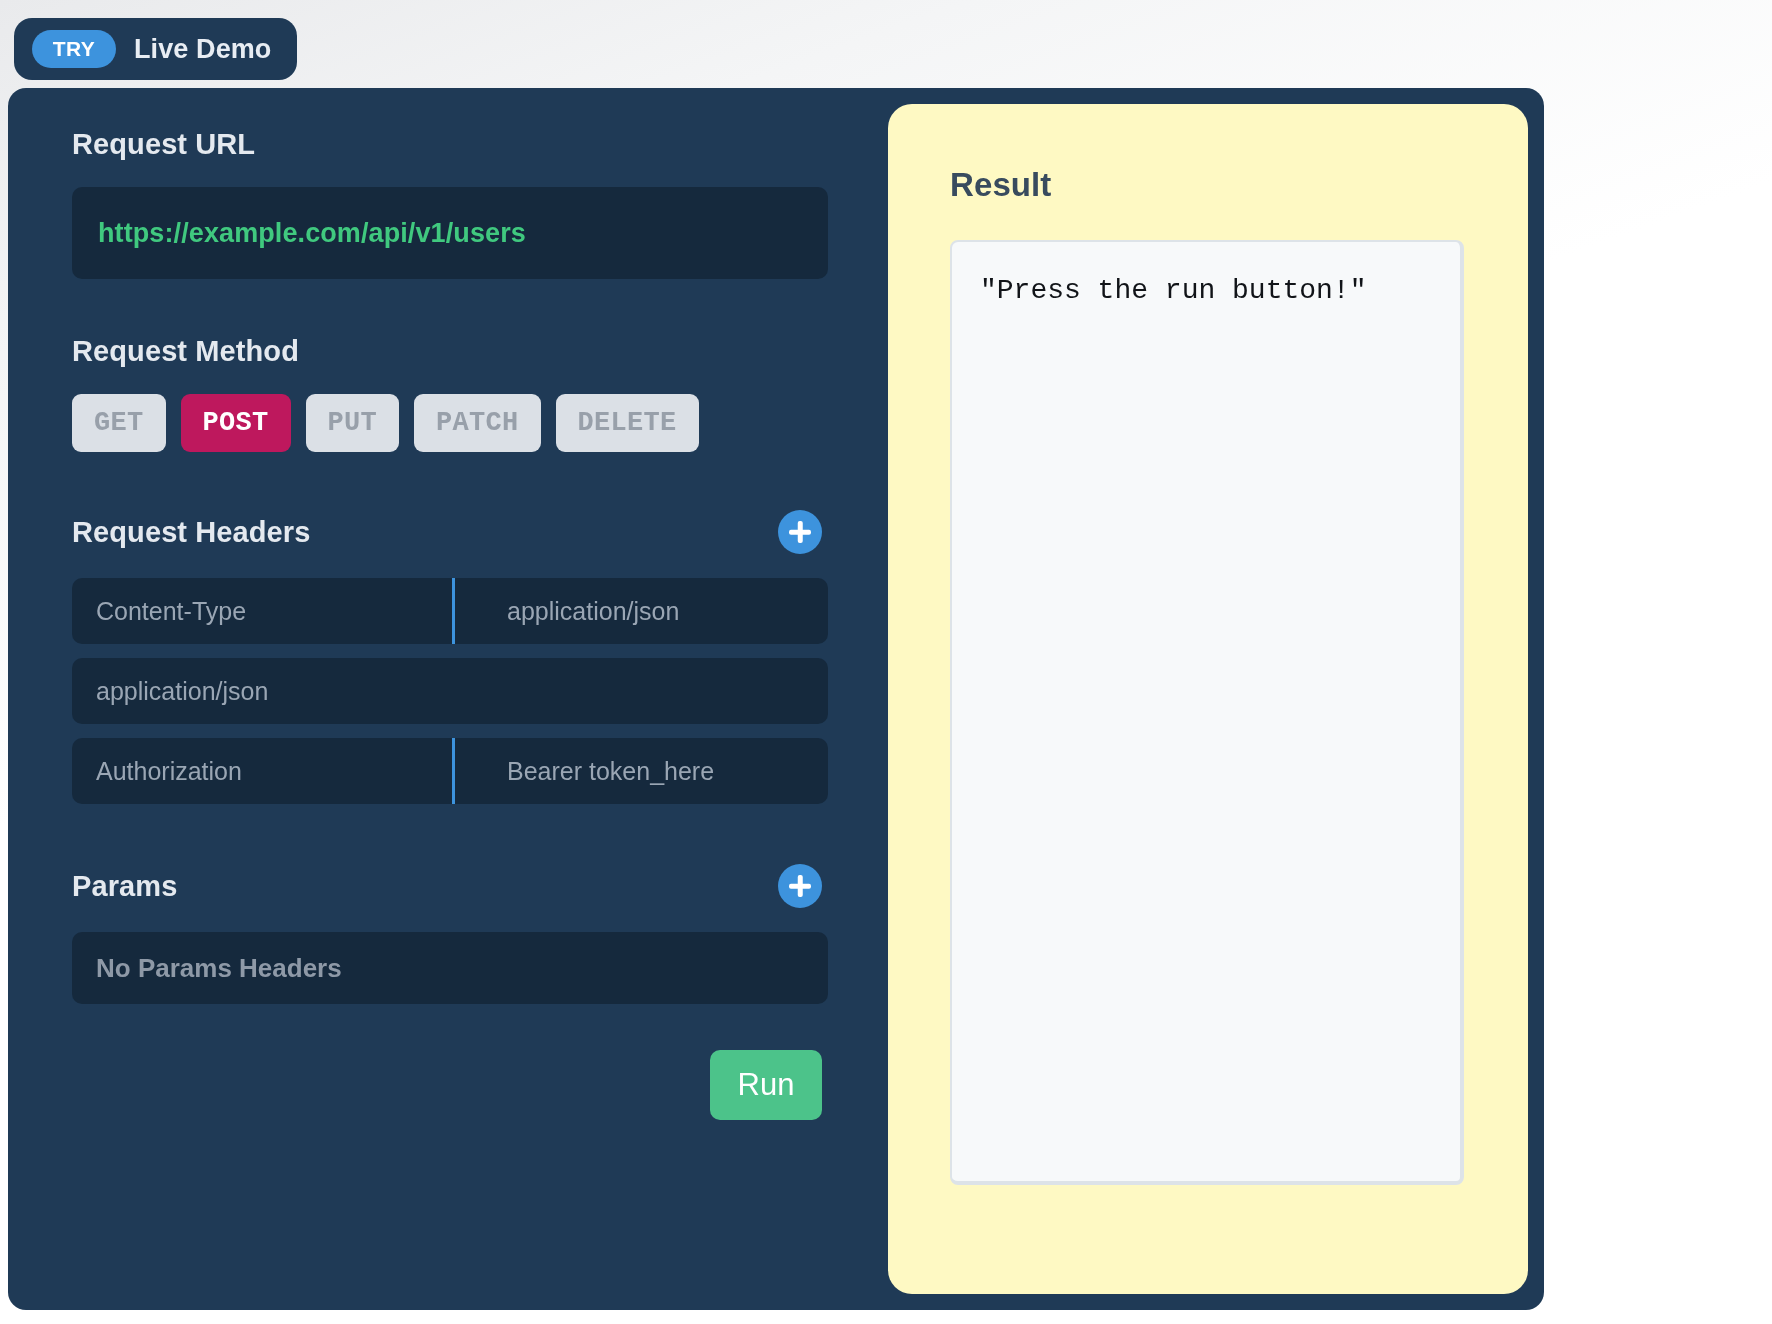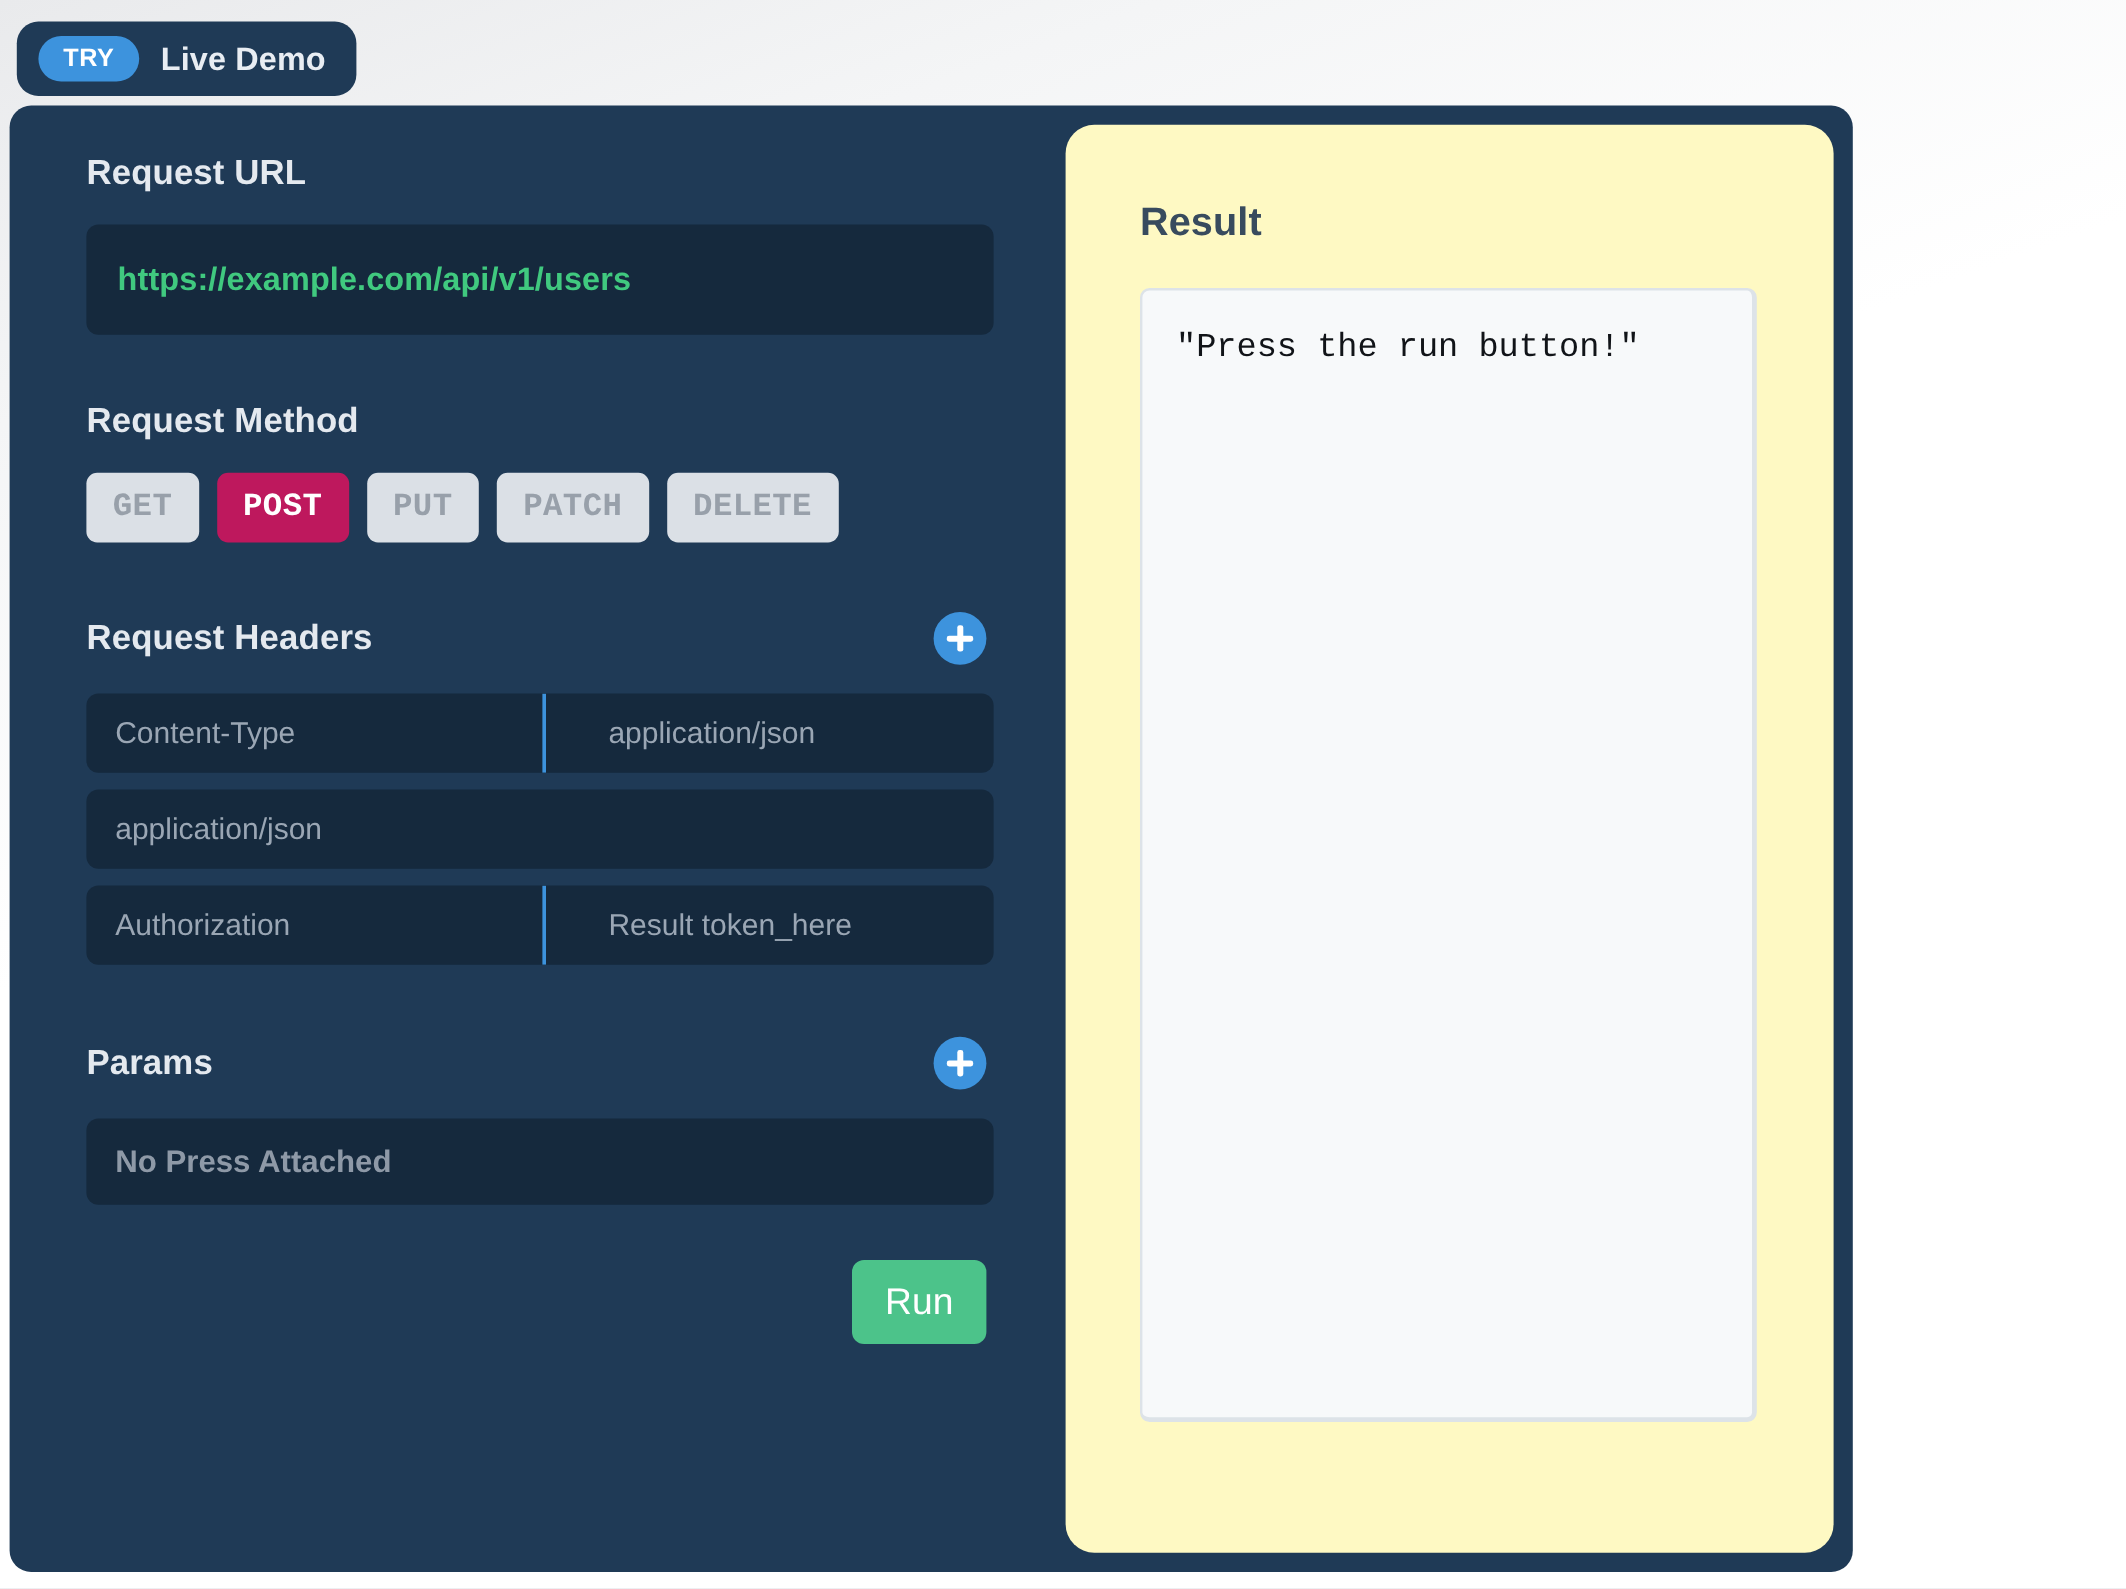--- a/index.html
+++ b/index.html
@@ -326,33 +326,33 @@
         <div id="headers-list">
           <div class="kv-row">
             <div class="kv-key">Content-Type</div>
             <div class="kv-val">application/json</div>
           </div>
           <div class="kv-row">
             <div class="kv-val">application/json</div>
           </div>
           <div class="kv-row">
             <div class="kv-key">Authorization</div>
-            <div class="kv-val">Result token_here</div>
+            <div class="kv-val">Bearer token_here</div>
           </div>
         </div>
       </div>
 
       <div id="params-block">
         <div class="section-head">
           <h2 class="section-label">Params</h2>
           <button class="add-btn">
             <span></span>
           </button>
         </div>
-        <div id="params-empty">No Press Attached</div>
+        <div id="params-empty">No Params Headers</div>
       </div>
 
       <div id="run-row">
         <button id="run-button">Run</button>
       </div>
 
     </div>
 
     <div id="result-pane">
       <h2 id="result-title">Result</h2>

